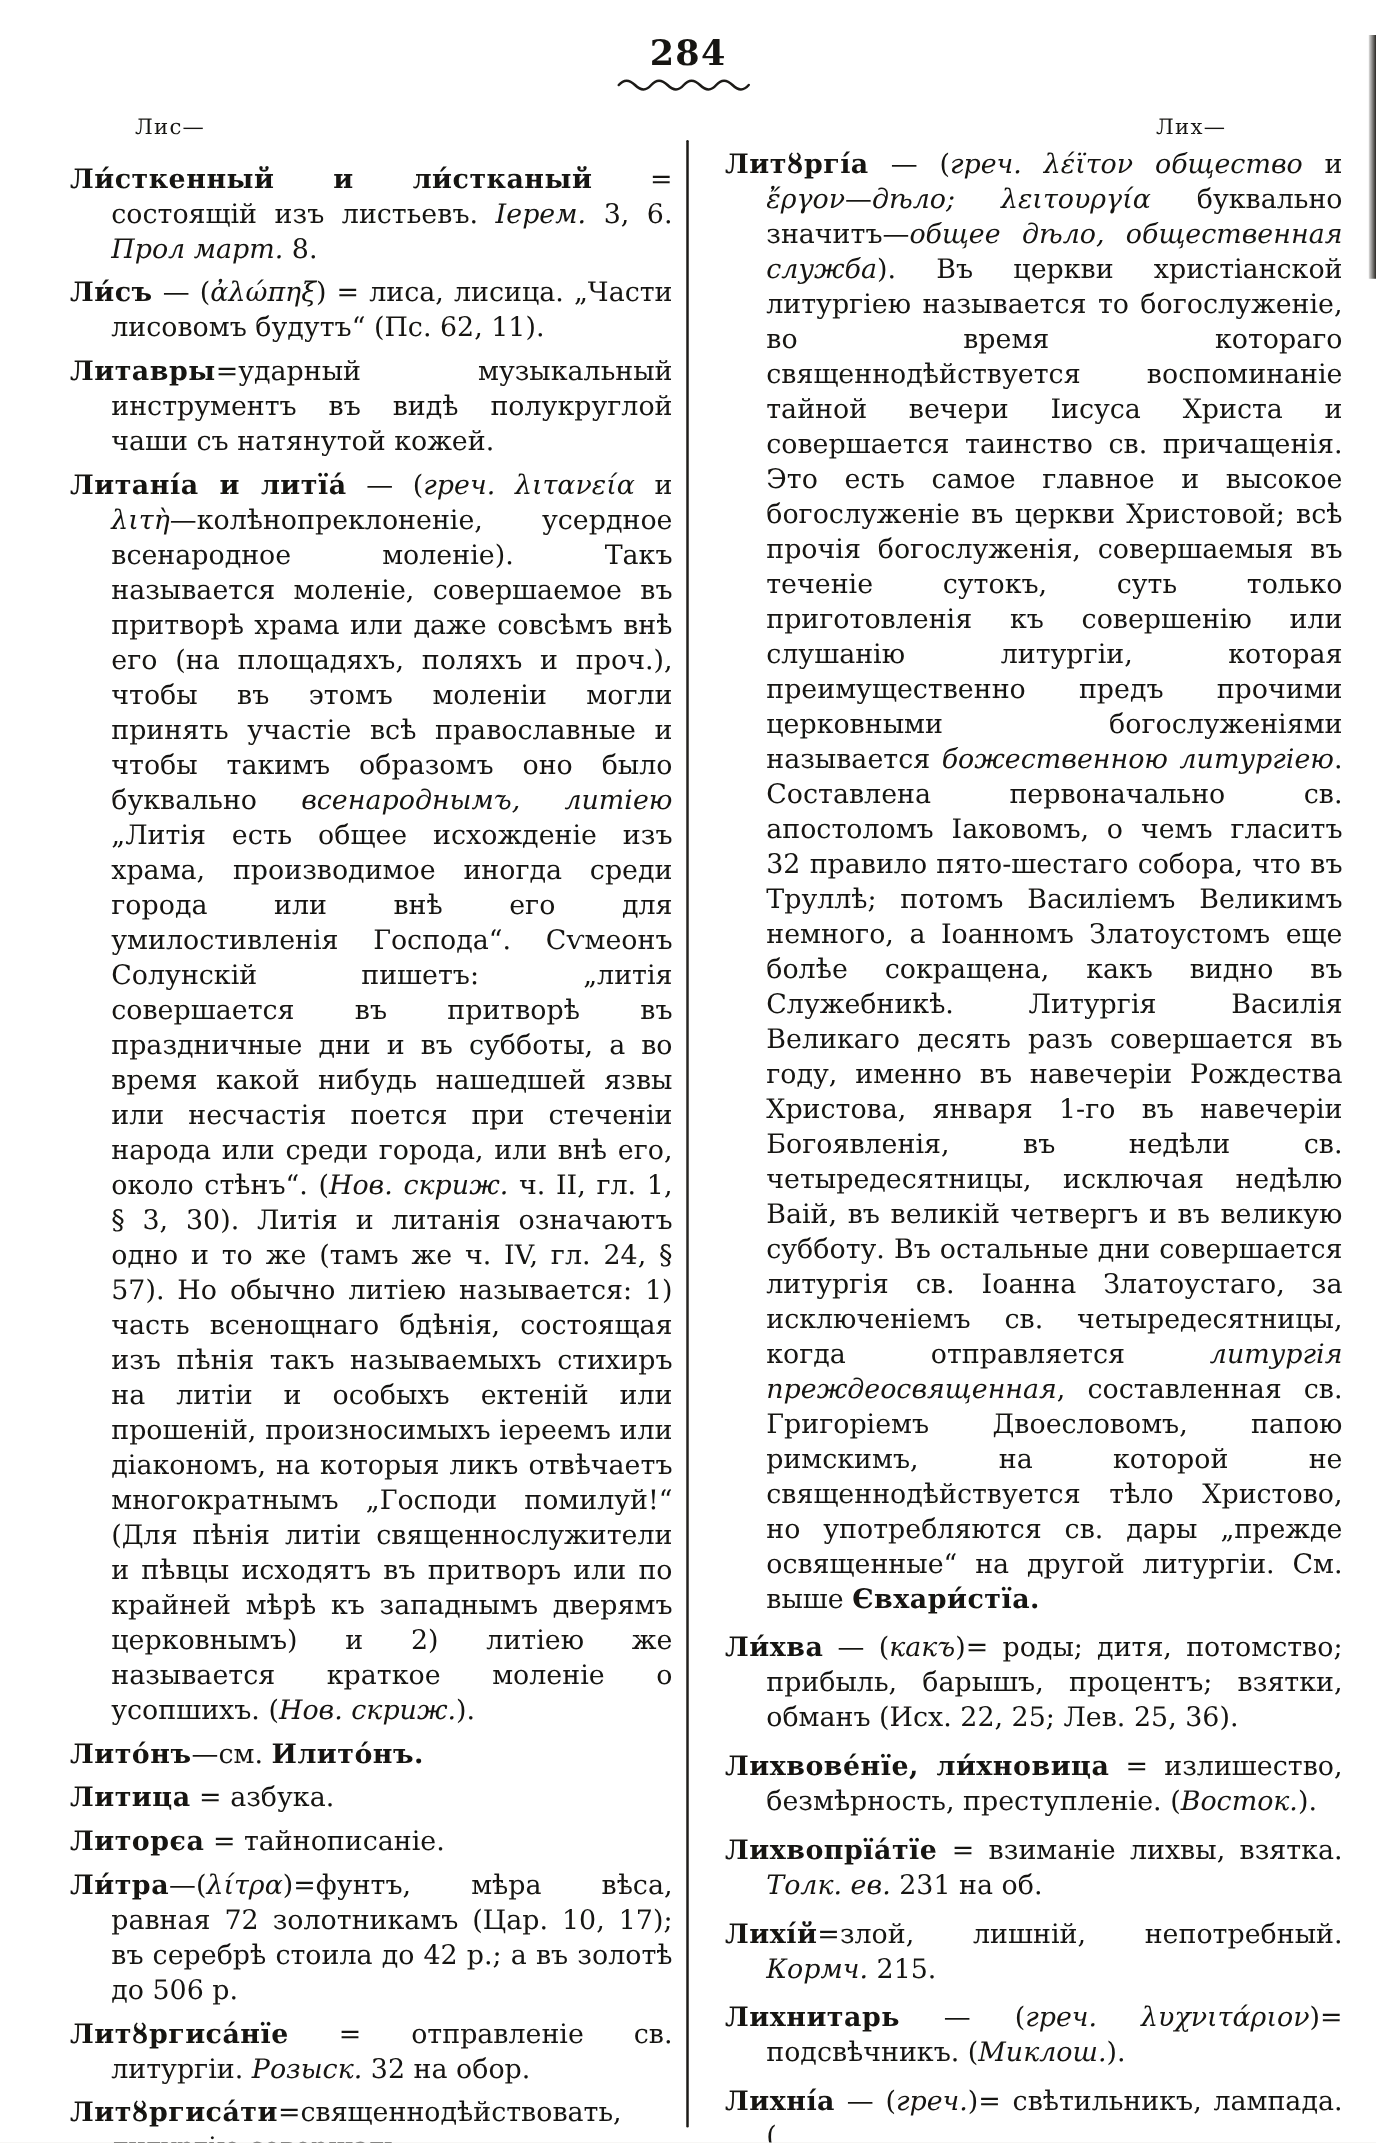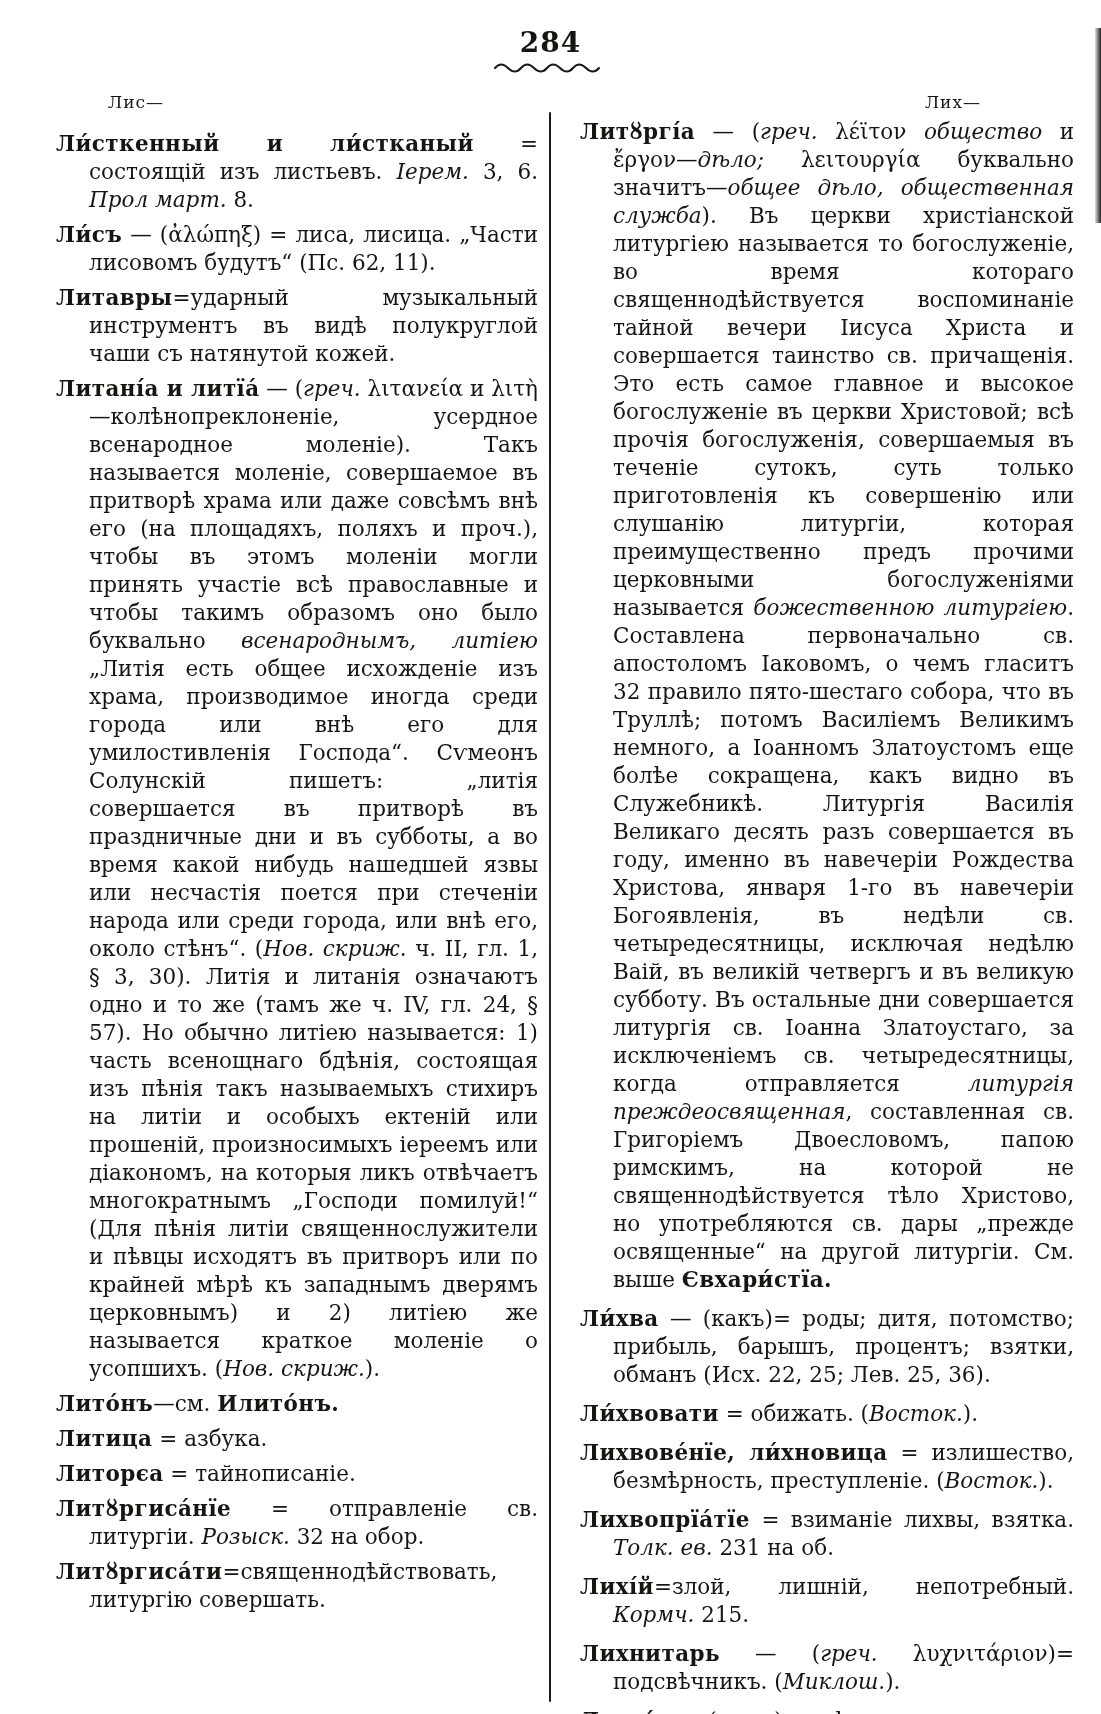--- a/index.html
+++ b/index.html
@@ -50,21 +50,21 @@
     margin-top:7px;
   }
   .entry:first-child{margin-top:12px;}
   .col-right .entry{margin-top:11px;}
   .col-right .entry:first-child{margin-top:0;}
   .hw{
     font-weight:bold;
     letter-spacing:0.4px;
   }
   .it{font-style:italic;}
-  .gr{}
+  .gr{font-style:italic;}
   .pl{}
 </style>
 </head>
 <body>
 
 <div class="page">
 
   <div class="pagehead">
     <span class="pagenum">284</span>
     <svg class="squig" width="118" height="12" viewBox="0 0 118 12">
@@ -80,27 +80,27 @@
 
   <div class="cols">
     <div class="col col-left" id="col-left">
         <div class="entry"><span class="hw">Ли́сткенный и ли́стканый</span><span class="pl"> = состоящій изъ листьевъ. </span><span class="it">Іерем.</span><span class="pl"> 3, 6. </span><span class="it">Прол март.</span><span class="pl"> 8.</span></div>
         <div class="entry"><span class="hw">Ли́съ</span><span class="pl"> — (</span><span class="gr">ἀλώπηξ</span><span class="pl">) = лиса, лисица. „Части лисовомъ будутъ“ (Пс. 62, 11).</span></div>
         <div class="entry"><span class="hw">Литавры</span><span class="pl">=ударный музыкальный инструментъ въ видѣ полукруглой чаши съ натянутой кожей.</span></div>
         <div class="entry"><span class="hw">Литані́а и литїа́</span><span class="pl"> — (</span><span class="it">греч.</span><span class="pl"> </span><span class="gr">λιτανεία</span><span class="pl"> и </span><span class="gr">λιτὴ</span><span class="pl">—колѣнопреклоненіе, усердное всенародное моленіе). Такъ называется моленіе, совершаемое въ притворѣ храма или даже совсѣмъ внѣ его (на площадяхъ, поляхъ и проч.), чтобы въ этомъ моленіи могли принять участіе всѣ православные и чтобы такимъ образомъ оно было буквально </span><span class="it">всенароднымъ, литіею</span><span class="pl"> „Литія есть общее исхожденіе изъ храма, производимое иногда среди города или внѣ его для умилостивленія Господа“. Сѵмеонъ Солунскій пишетъ: „литія совершается въ притворѣ въ праздничные дни и въ субботы, а во время какой нибудь нашедшей язвы или несчастія поется при стеченіи народа или среди города, или внѣ его, около стѣнъ“. (</span><span class="it">Нов. скриж.</span><span class="pl"> ч. II, гл. 1, § 3, 30). Литія и литанія означаютъ одно и то же (тамъ же ч. IV, гл. 24, § 57). Но обычно литіею называется: 1) часть всенощнаго бдѣнія, состоящая изъ пѣнія такъ называемыхъ стихиръ на литіи и особыхъ ектеній или прошеній, произносимыхъ іереемъ или діакономъ, на которыя ликъ отвѣчаетъ многократнымъ „Господи помилуй!“ (Для пѣнія литіи священнослужители и пѣвцы исходятъ въ притворъ или по крайней мѣрѣ къ западнымъ дверямъ церковнымъ) и 2) литіею же называется краткое моленіе о усопшихъ. (</span><span class="it">Нов. скриж.</span><span class="pl">).</span></div>
         <div class="entry"><span class="hw">Лито́нъ</span><span class="pl">—см. </span><span class="hw">Илито́нъ.</span></div>
         <div class="entry"><span class="hw">Литица</span><span class="pl"> = азбука.</span></div>
         <div class="entry"><span class="hw">Литорєа</span><span class="pl"> = тайнописаніе.</span></div>
+        <div class="entry"><span class="hw">Ли́тра</span><span class="pl">—(</span><span class="gr">λίτρα</span><span class="pl">)=фунтъ, мѣра вѣса, равная 72 золотникамъ (Цар. 10, 17); въ серебрѣ стоила до 42 р.; а въ золотѣ до 506 р.</span></div>
         <div class="entry"><span class="hw">Литȣргиса́нїе</span><span class="pl"> = отправленіе св. литургіи. </span><span class="it">Розыск.</span><span class="pl"> 32 на обор.</span></div>
         <div class="entry"><span class="hw">Литȣргиса́ти</span><span class="pl">=священнодѣйствовать, литургію совершать.</span></div>
       </div>
     <div class="col col-right" id="col-right">
         <div class="entry"><span class="hw">Литȣргі́а</span><span class="pl"> — (</span><span class="it">греч.</span><span class="pl"> </span><span class="gr">λέϊτον</span><span class="pl"> </span><span class="it">общество</span><span class="pl"> и </span><span class="gr">ἔργον</span><span class="pl">—</span><span class="it">дѣло;</span><span class="pl"> </span><span class="gr">λειτουργία</span><span class="pl"> буквально значитъ—</span><span class="it">общее дѣло, общественная служба</span><span class="pl">). Въ церкви христіанской литургіею называется то богослуженіе, во время котораго священнодѣйствуется воспоминаніе тайной вечери Іисуса Христа и совершается таинство св. причащенія. Это есть самое главное и высокое богослуженіе въ церкви Христовой; всѣ прочія богослуженія, совершаемыя въ теченіе сутокъ, суть только приготовленія къ совершенію или слушанію литургіи, которая преимущественно предъ прочими церковными богослуженіями называется </span><span class="it">божественною литургіею</span><span class="pl">. Составлена первоначально св. апостоломъ Іаковомъ, о чемъ гласитъ 32 правило пято-шестаго собора, что въ Труллѣ; потомъ Василіемъ Великимъ немного, а Іоанномъ Златоустомъ еще болѣе сокращена, какъ видно въ Служебникѣ. Литургія Василія Великаго десять разъ совершается въ году, именно въ навечеріи Рождества Христова, января 1-го въ навечеріи Богоявленія, въ недѣли св. четыредесятницы, исключая недѣлю Ваій, въ великій четвергъ и въ великую субботу. Въ остальные дни совершается литургія св. Іоанна Златоустаго, за исключеніемъ св. четыредесятницы, когда отправляется </span><span class="it">литургія преждеосвященная</span><span class="pl">, составленная св. Григоріемъ Двоесловомъ, папою римскимъ, на которой не священнодѣйствуется тѣло Христово, но употребляются св. дары „прежде освященные“ на другой литургіи. См. выше </span><span class="hw">Євхари́стїа.</span></div>
         <div class="entry"><span class="hw">Ли́хва</span><span class="pl"> — (</span><span class="gr">какъ</span><span class="pl">)= роды; дитя, потомство; прибыль, барышъ, процентъ; взятки, обманъ (Исх. 22, 25; Лев. 25, 36).</span></div>
-        <div class="entry"><span class="hw">Ли́хвовати</span><span class="pl"> = обижать. (</span><span class="it">Восток.</span><span class="pl">).</span></div>
         <div class="entry"><span class="hw">Лихвове́нїе, ли́хновица</span><span class="pl"> = излишество, безмѣрность, преступленіе. (</span><span class="it">Восток.</span><span class="pl">).</span></div>
         <div class="entry"><span class="hw">Лихвопрїа́тїе</span><span class="pl"> = взиманіе лихвы, взятка. </span><span class="it">Толк. ев.</span><span class="pl"> 231 на об.</span></div>
         <div class="entry"><span class="hw">Лихі́й</span><span class="pl">=злой, лишній, непотребный. </span><span class="it">Кормч.</span><span class="pl"> 215.</span></div>
         <div class="entry"><span class="hw">Лихнитарь</span><span class="pl"> — (</span><span class="it">греч.</span><span class="pl"> </span><span class="gr">λυχνιτάριον</span><span class="pl">)= подсвѣчникъ. (</span><span class="it">Миклош.</span><span class="pl">).</span></div>
         <div class="entry"><span class="hw">Лихні́а</span><span class="pl"> — (</span><span class="it">греч.</span><span class="pl">)= свѣтильникъ, лампада. (</span></div>
       </div>
   </div>
 
 </div>
 

